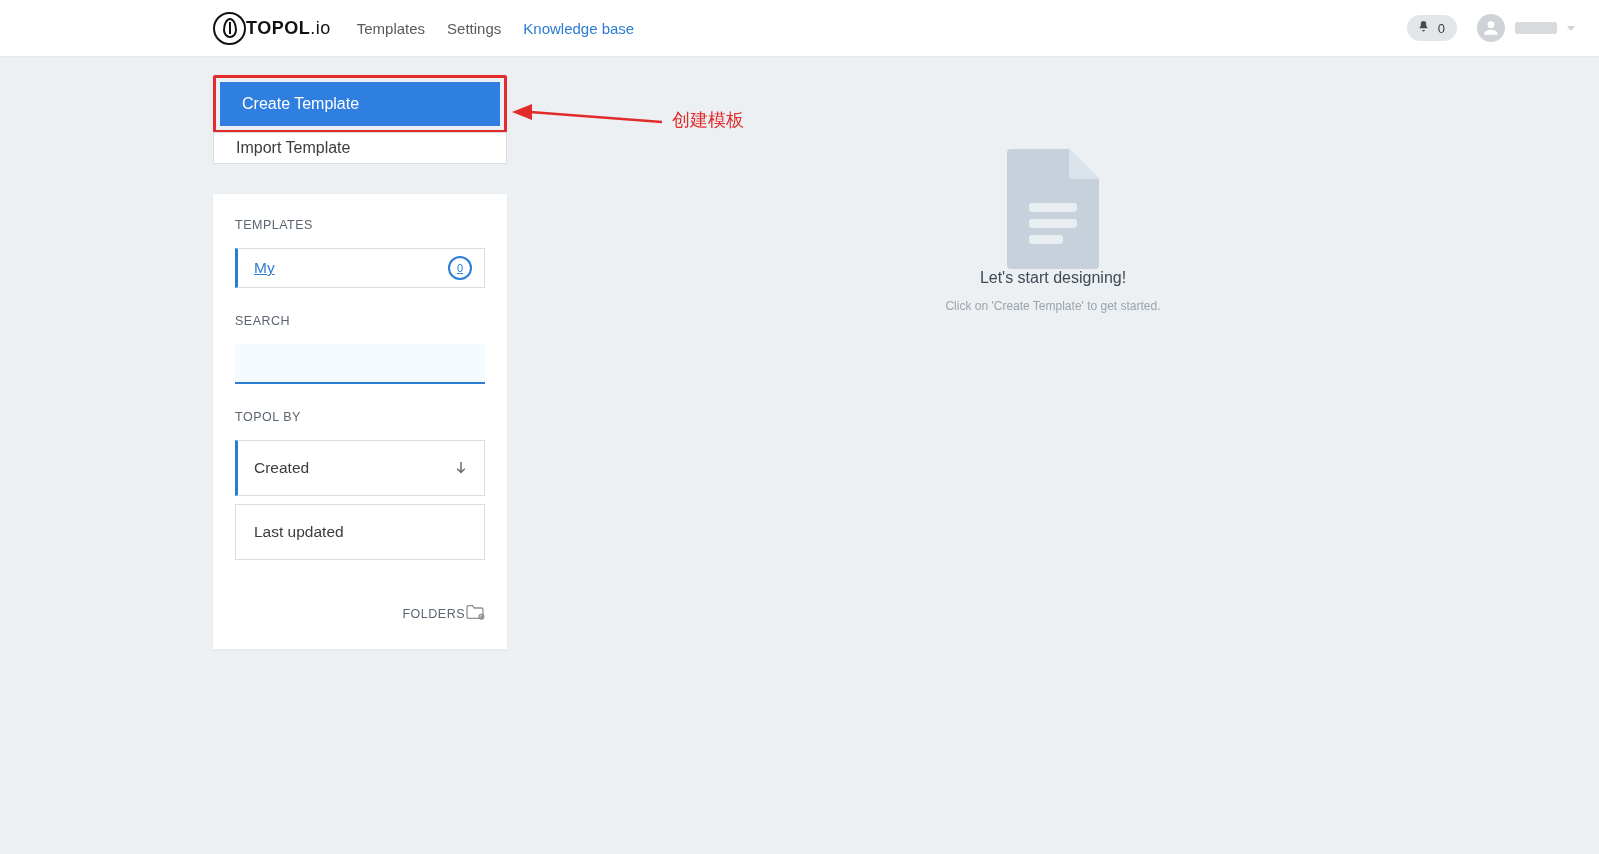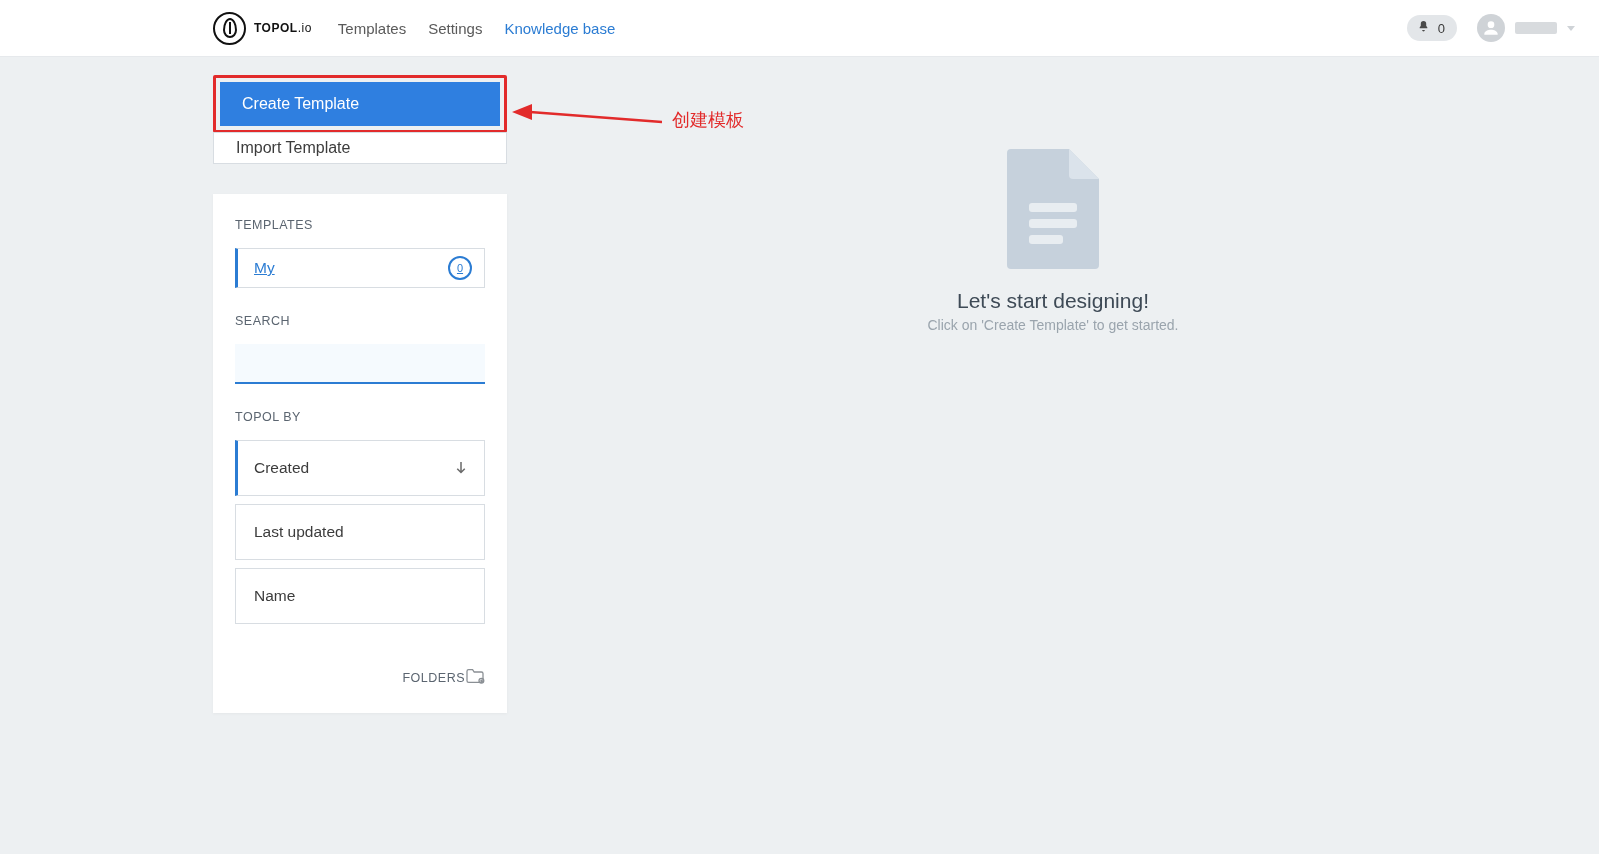--- a/index.html
+++ b/index.html
@@ -27,22 +27,22 @@
   .topbar{
     height:57px;
     background:#fff;
     border-bottom:1px solid var(--border-light);
     display:flex;
     align-items:center;
     padding:0 24px 0 213px;
     box-sizing:border-box;
   }
   .logo{
-    display:flex;align-items:center;gap:8px;
-    font-weight:800;font-size:12px;color:#111;letter-spacing:.5px;
+    display:flex;align-items:center;gap:0;
+    font-weight:800;font-size:18px;color:#111;letter-spacing:.5px;
     margin-right:26px;
     text-decoration:none;
   }
   .logo .mark{
     width:29px;height:29px;border:2px solid #111;border-radius:50%;
     display:flex;align-items:center;justify-content:center;
   }
   .logo .leaf{
     width:10px;height:16px;border:2px solid #111;border-radius:50% 50% 50% 50%/60% 60% 40% 40%;
     position:relative;
@@ -157,24 +157,24 @@
 
   
   .content{
     flex:1;
     display:flex;flex-direction:column;align-items:center;
     padding-top:74px;
     position:relative;
   }
   .doc-icon{width:92px;height:120px;}
   .empty-title{
-    margin-top:20px;font-size:21px;color:var(--empty-title);
+    font-size:16px;color:var(--empty-title);
   }
   .empty-sub{
-    margin-top:4px;font-size:14px;color:var(--empty-sub);
+    margin-top:12px;font-size:12px;color:var(--empty-sub);
   }
 
   
   .anno-wrap{
     position:absolute;
     left:512px;top:100px;
     display:flex;align-items:center;gap:10px;
     pointer-events:none;
   }
   .anno-arrow svg{width:150px;height:36px;}
@@ -249,23 +249,20 @@
         <span>Created</span>
         <span class="sort-arrow">
           <svg viewBox="0 0 24 24">
               <path d="M12 4v14M7 13l5 5 5-5"></path>
             </svg>
         </span>
       </div>
       <div class="order-item">
         <span>Last updated</span>
       </div>
-      <div class="order-item">
-        <span>Name</span>
-      </div>
 
       <div class="section-gap"></div>
 
       <div class="folders-row">
         <div class="section-label" style="margin:0;">FOLDERS</div>
         <span class="folder-icon">
           <svg viewBox="0 0 24 20">
               <path d="M2 4a2 2 0 0 1 2-2h5l2 3h9a2 2 0 0 1 2 2v9a2 2 0 0 1-2 2H4a2 2 0 0 1-2-2z"></path>
               <circle cx="20" cy="16" r="3"></circle>
               <path d="M20 14.5v3M18.5 16h3"></path>

